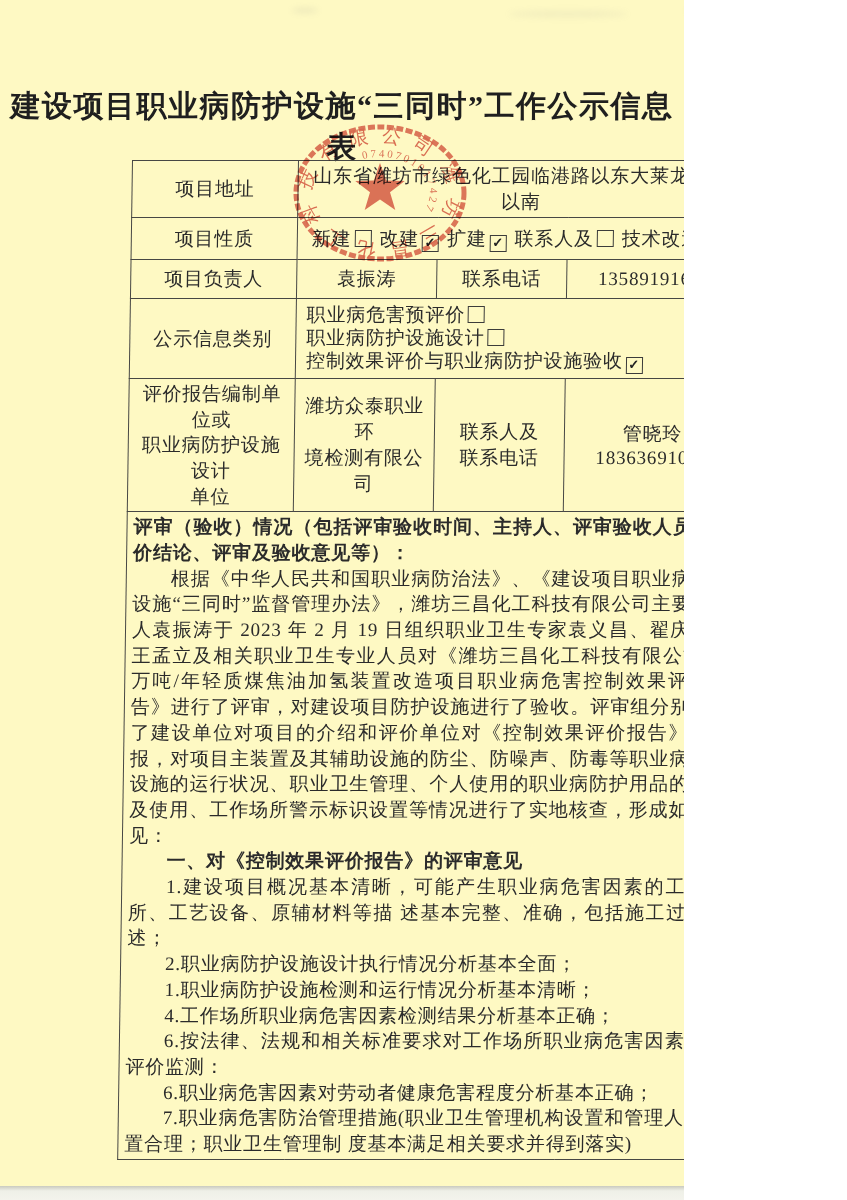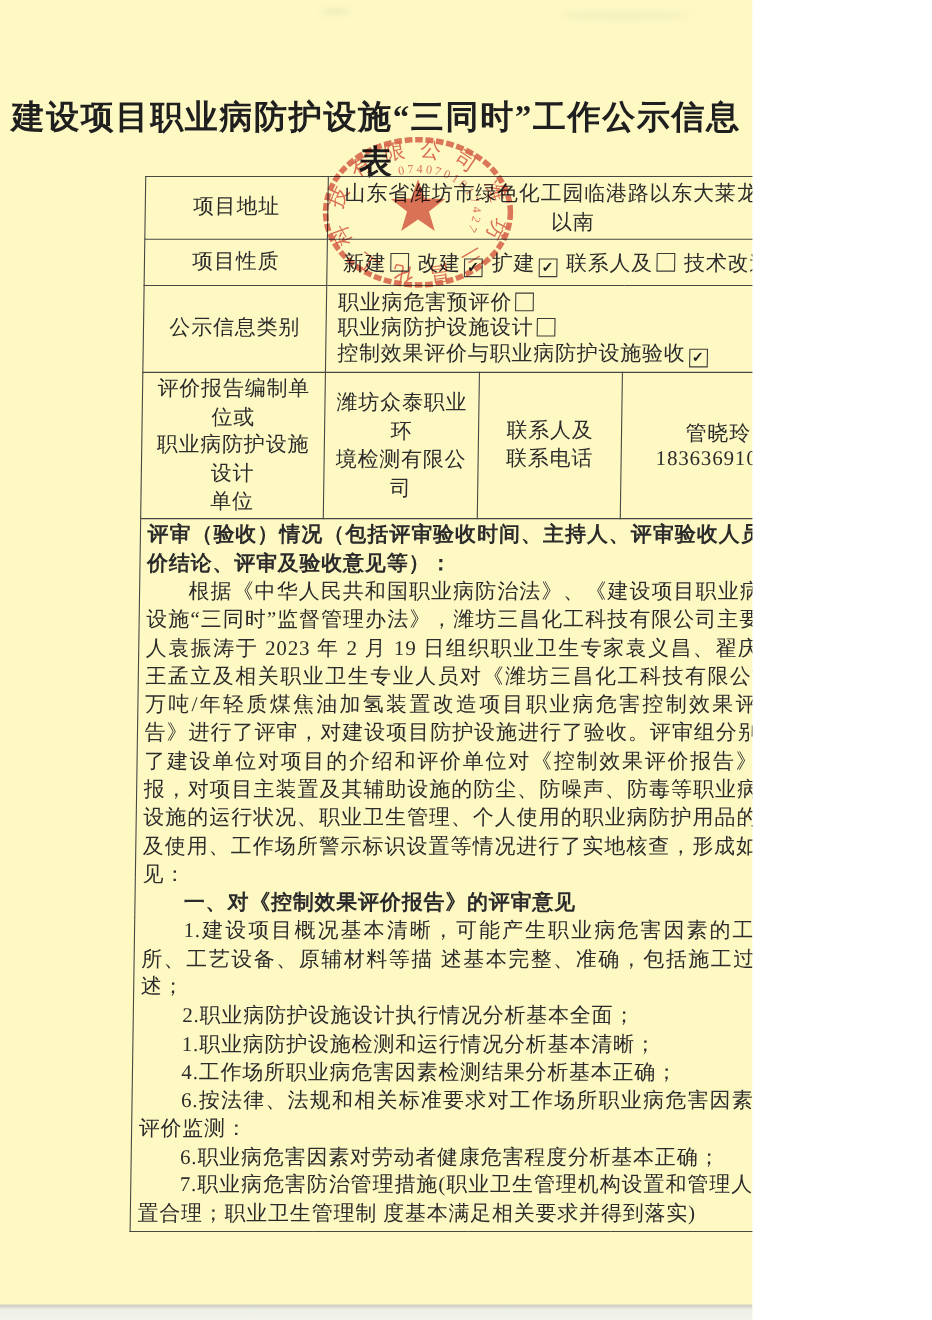--- a/index.html
+++ b/index.html
@@ -97,20 +97,26 @@
           <div class="opts-inline">
                 <span class="opt"><span>新建</span><span class="box"></span></span>
                 <span class="opt"><span>改建</span><span class="box">✓</span></span>
                 <span class="opt"><span>扩建</span><span class="box">✓</span></span>
                 <span class="opt"><span>联系人及</span><span class="box"></span></span>
                 <span class="opt"><span>技术改造</span><span class="box"></span></span>
               </div>
         </td>
       </tr>
 
+      <tr style="height:39px;">
+        <td class="lbl">项目负责人</td>
+        <td class="center">袁振涛</td>
+        <td class="lbl">联系电话</td>
+        <td class="center">13589191625</td>
+      </tr>
 
       <tr style="height:67px;">
         <td class="lbl">公示信息类别</td>
         <td colspan="3" class="cat-cell">
               <div class="cat-line"><span>职业病危害预评价</span><span class="box"></span></div>
               <div class="cat-line"><span>职业病防护设施设计</span><span class="box"></span></div>
               <div class="cat-line"><span>控制效果评价与职业病防护设施验收</span><span class="box">✓</span></div>
             </td>
       </tr>
 

